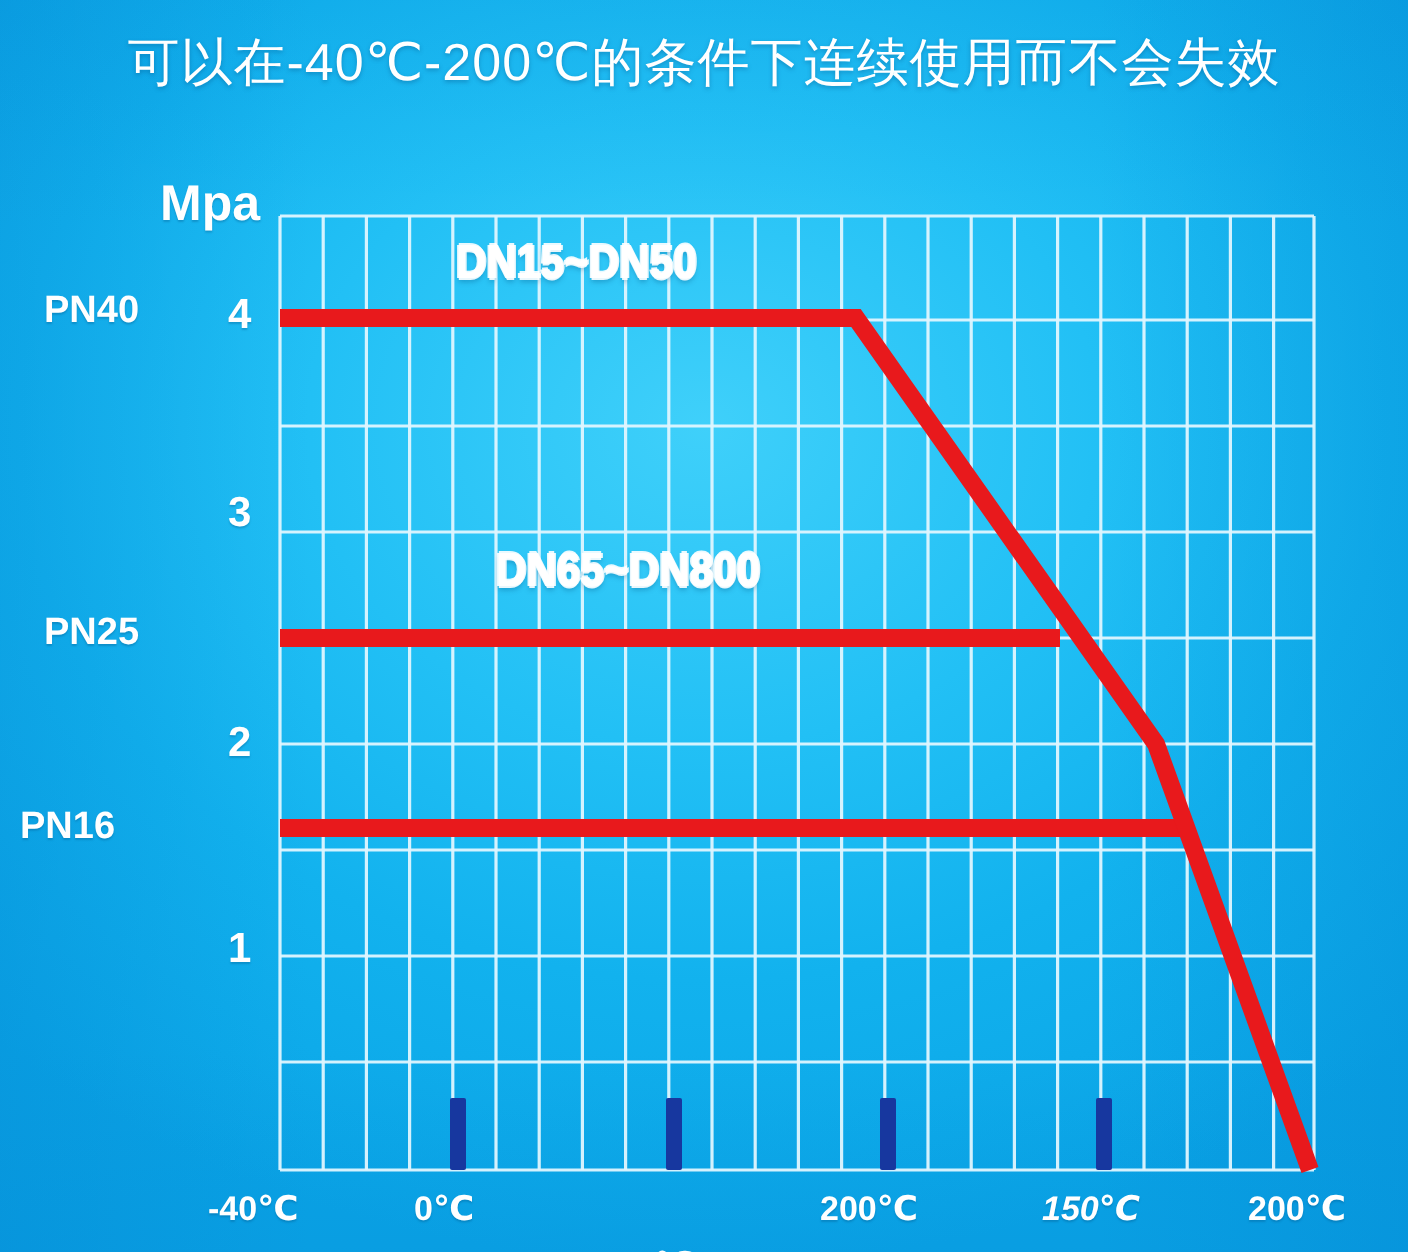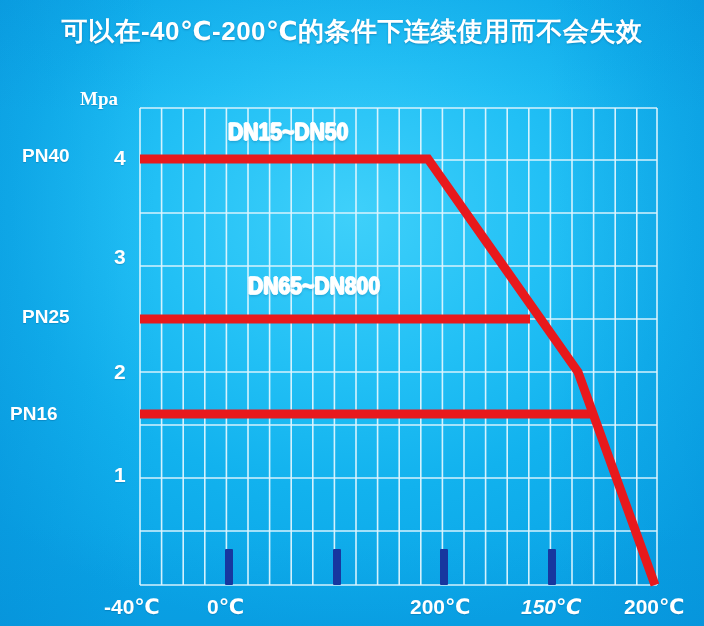--- a/index.html
+++ b/index.html
@@ -21,37 +21,37 @@
   }
   #stage:after{
     content:"";position:absolute;inset:0;
     background:linear-gradient(180deg, rgba(0,120,200,.10) 0%, rgba(0,0,0,0) 18%, rgba(0,0,0,0) 84%, rgba(0,120,200,.14) 100%);
     pointer-events:none;
   }
 
   
   #title{
     position:absolute;left:0;top:14px;width:704px;text-align:center;
-    color:#ffffff;font-size:26px;font-weight:bold;letter-spacing:.5px;
+    color:#ffffff;font-size:26px;font-weight:normal;letter-spacing:.5px;
     text-shadow:0 1px 2px rgba(0,70,120,.35);
     white-space:nowrap;z-index:6;
   }
 
   
   #chart{position:absolute;left:0;top:0;width:704px;height:626px;z-index:4;}
 
   .axlabel{
     position:absolute;color:#ffffff;font-weight:bold;
     text-shadow:0 1px 1px rgba(0,80,130,.30);
     white-space:nowrap;z-index:5;
   }
   .pnlabel{font-size:19px;}
   .ytick{font-size:21px;}
-  .xtick{font-size:21px;}
-  .unit{font-size:19px;font-family:Liberation Serif, serif;}
+  .xtick{font-size:17px;}
+  .unit{font-size:25px;}
 
   .series-label{
     position:absolute;color:#ffffff;font-weight:bold;
     font-family:"Liberation Sans Narrow","Liberation Sans",sans-serif;
     font-size:24px;letter-spacing:0px;transform:scaleX(.88);
     transform-origin:left center;
     text-shadow:
       1px 0 0 rgba(255,255,255,.9), -1px 0 0 rgba(255,255,255,.9),
       0 1px 0 rgba(255,255,255,.9), 0 -1px 0 rgba(255,255,255,.9),
       0 2px 3px rgba(0,80,130,.35);

